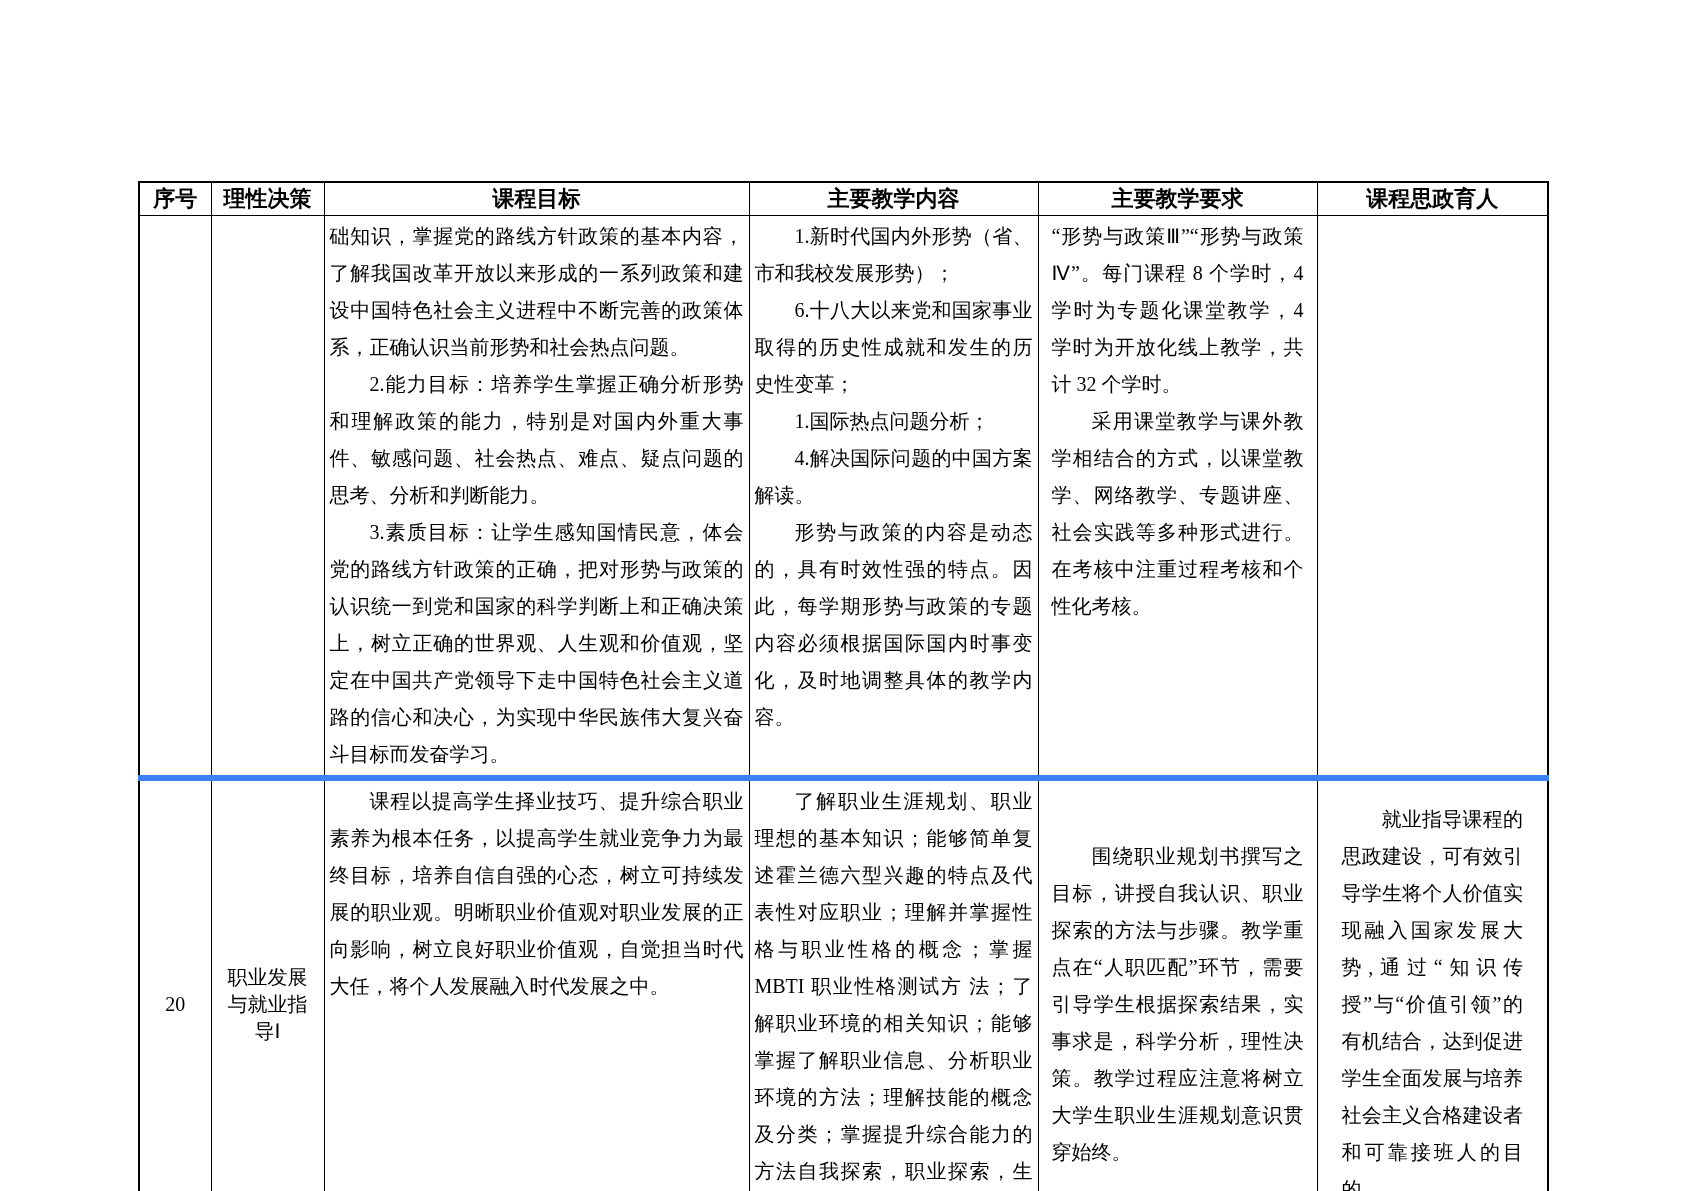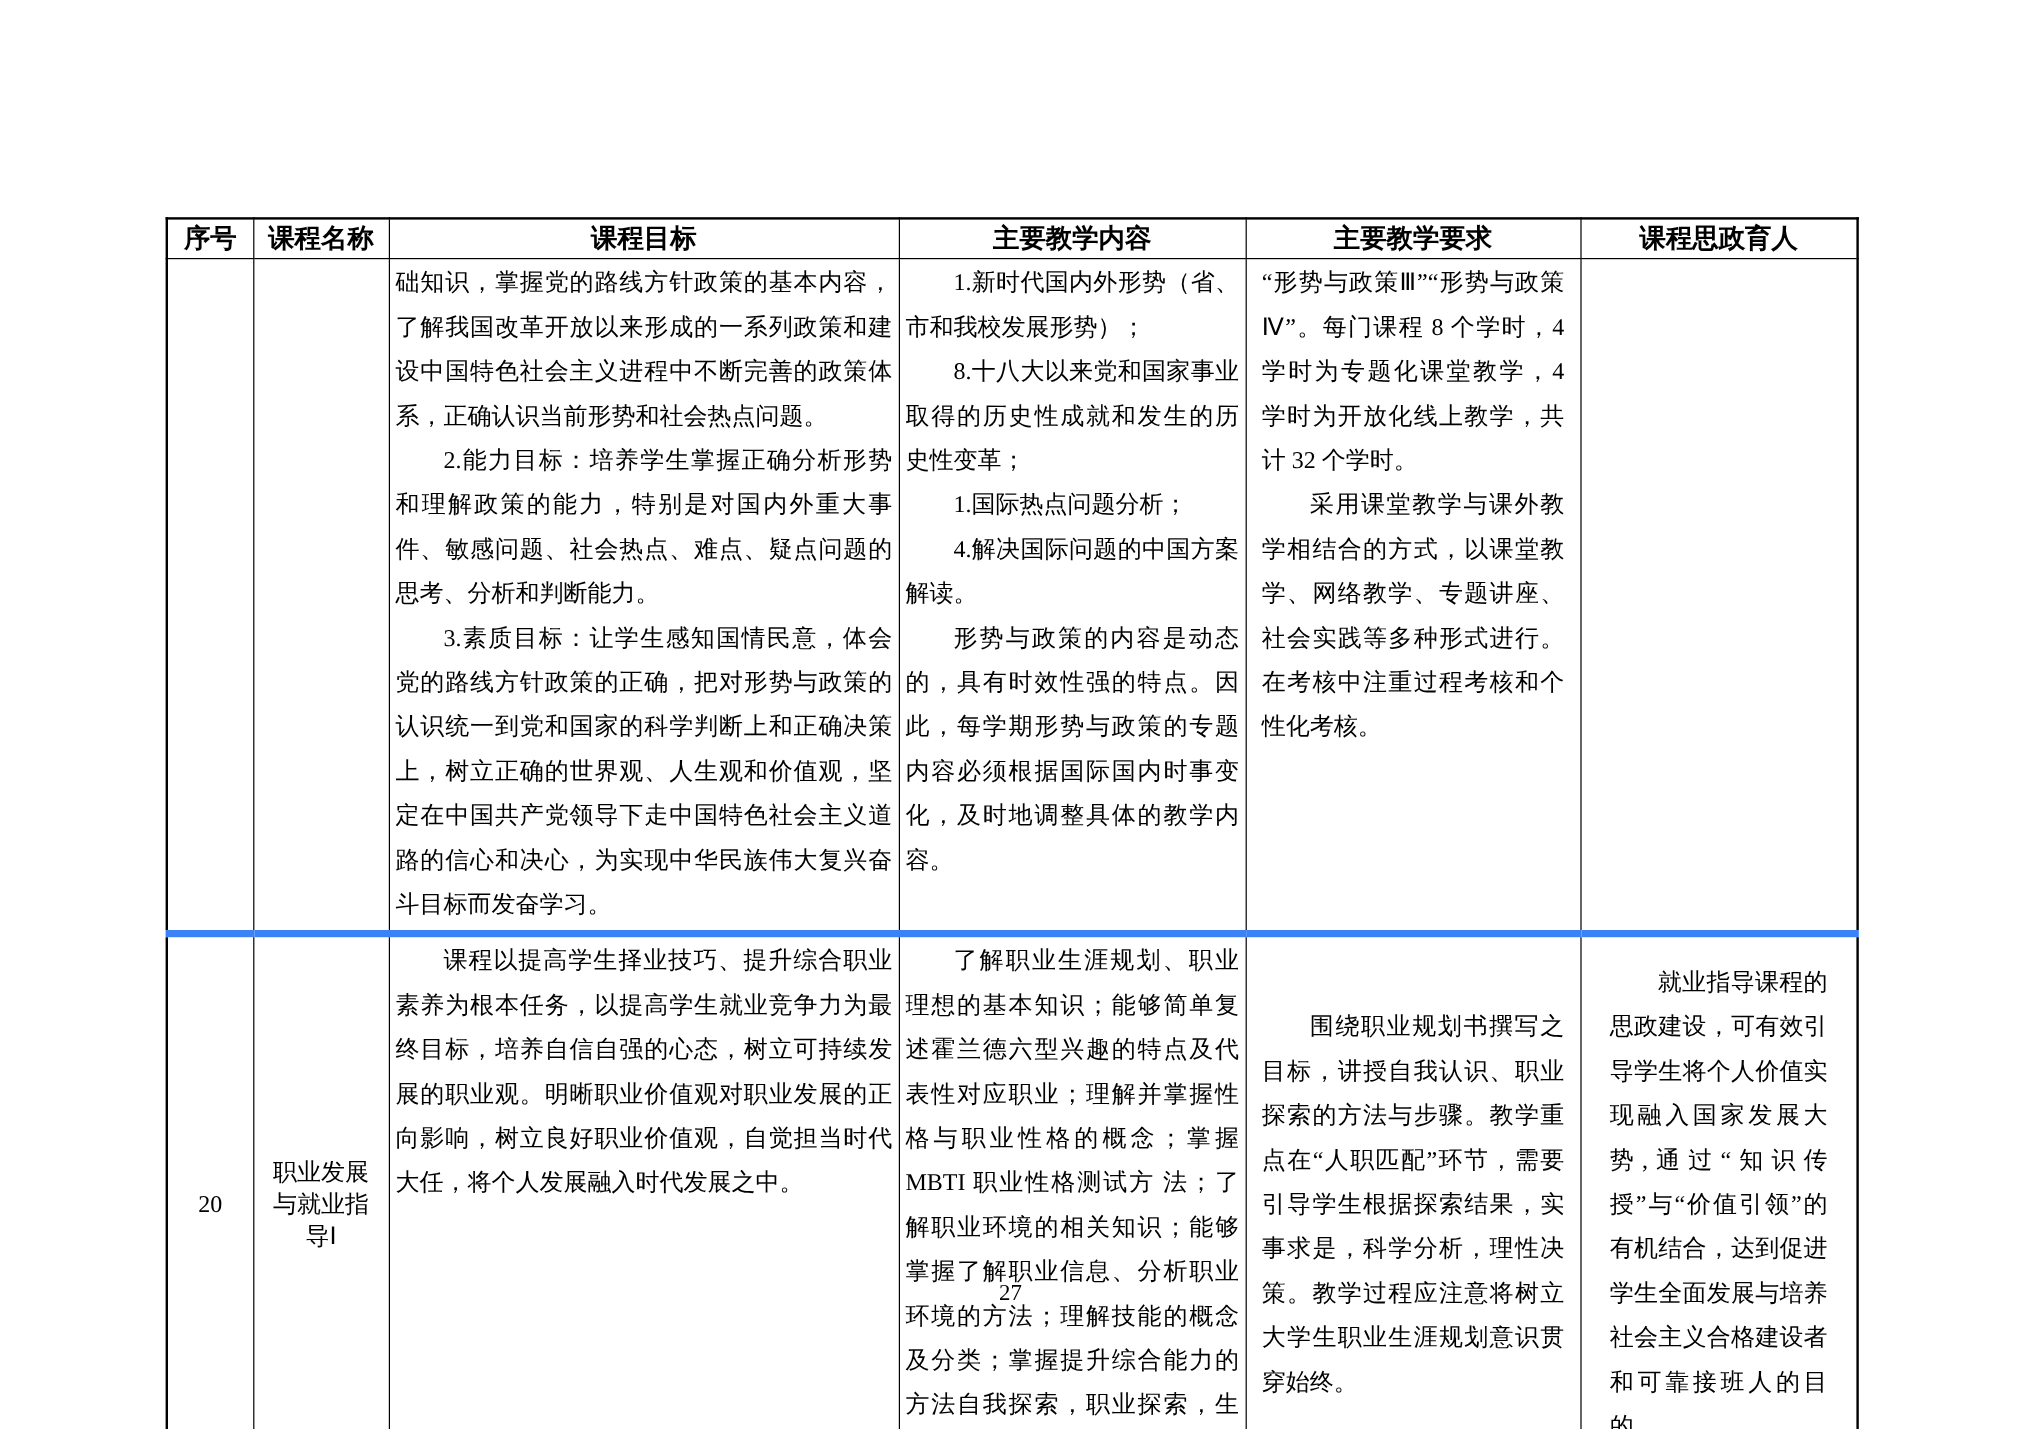--- a/index.html
+++ b/index.html
@@ -96,39 +96,39 @@
       <col style="width:72px">
       <col style="width:113px">
       <col style="width:425px">
       <col style="width:289px">
       <col style="width:279px">
       <col style="width:231px">
     </colgroup>
     <thead>
       <tr style="height:33px">
         <th>序号</th>
-        <th>课程名称</th>
+        <th>理性决策</th>
         <th>课程目标</th>
         <th>主要教学内容</th>
         <th>主要教学要求</th>
         <th>课程思政育人</th>
       </tr>
     </thead>
     <tbody>
       <tr class="row-cont" style="height:438px">
         <td class="c-seq"></td>
         <td class="c-name"></td>
         <td class="c-text">
           <p>础知识，掌握党的路线方针政策的基本内容，了解我国改革开放以来形成的一系列政策和建设中国特色社会主义进程中不断完善的政策体系，正确认识当前形势和社会热点问题。</p>
           <p class="indent">2.能力目标：培养学生掌握正确分析形势和理解政策的能力，特别是对国内外重大事件、敏感问题、社会热点、难点、疑点问题的思考、分析和判断能力。</p>
           <p class="indent">3.素质目标：让学生感知国情民意，体会党的路线方针政策的正确，把对形势与政策的认识统一到党和国家的科学判断上和正确决策上，树立正确的世界观、人生观和价值观，坚定在中国共产党领导下走中国特色社会主义道路的信心和决心，为实现中华民族伟大复兴奋斗目标而发奋学习。</p>
         </td>
         <td class="c-text">
           <p class="indent">1.新时代国内外形势（省、市和我校发展形势）；</p>
-          <p class="indent">8.十八大以来党和国家事业取得的历史性成就和发生的历史性变革；</p>
+          <p class="indent">6.十八大以来党和国家事业取得的历史性成就和发生的历史性变革；</p>
           <p class="indent">1.国际热点问题分析；</p>
           <p class="indent">4.解决国际问题的中国方案解读。</p>
           <p class="indent">形势与政策的内容是动态的，具有时效性强的特点。因此，每学期形势与政策的专题内容必须根据国际国内时事变化，及时地调整具体的教学内容。</p>
         </td>
         <td class="c-req">
           <p>“形势与政策Ⅲ”“形势与政策Ⅳ”。每门课程 8 个学时，4 学时为专题化课堂教学，4 学时为开放化线上教学，共计 32 个学时。</p>
           <p class="indent">采用课堂教学与课外教学相结合的方式，以课堂教学、网络教学、专题讲座、社会实践等多种形式进行。在考核中注重过程考核和个性化考核。</p>
         </td>
         <td class="c-ide">
           <p></p>
@@ -146,15 +146,14 @@
         <td class="c-req c-mid">
           <p class="indent">围绕职业规划书撰写之目标，讲授自我认识、职业探索的方法与步骤。教学重点在“人职匹配”环节，需要引导学生根据探索结果，实事求是，科学分析，理性决策。教学过程应注意将树立大学生职业生涯规划意识贯穿始终。</p>
         </td>
         <td class="c-ide c-mid">
           <p class="indent">就业指导课程的思政建设，可有效引导学生将个人价值实现融入国家发展大势,通过“知识传授”与“价值引领”的有机结合，达到促进学生全面发展与培养社会主义合格建设者和可靠接班人的目的。</p>
         </td>
       </tr>
     </tbody>
   </table>
 
-  <div class="page-number">27</div>
 
 </div>
 
 </body></html>

